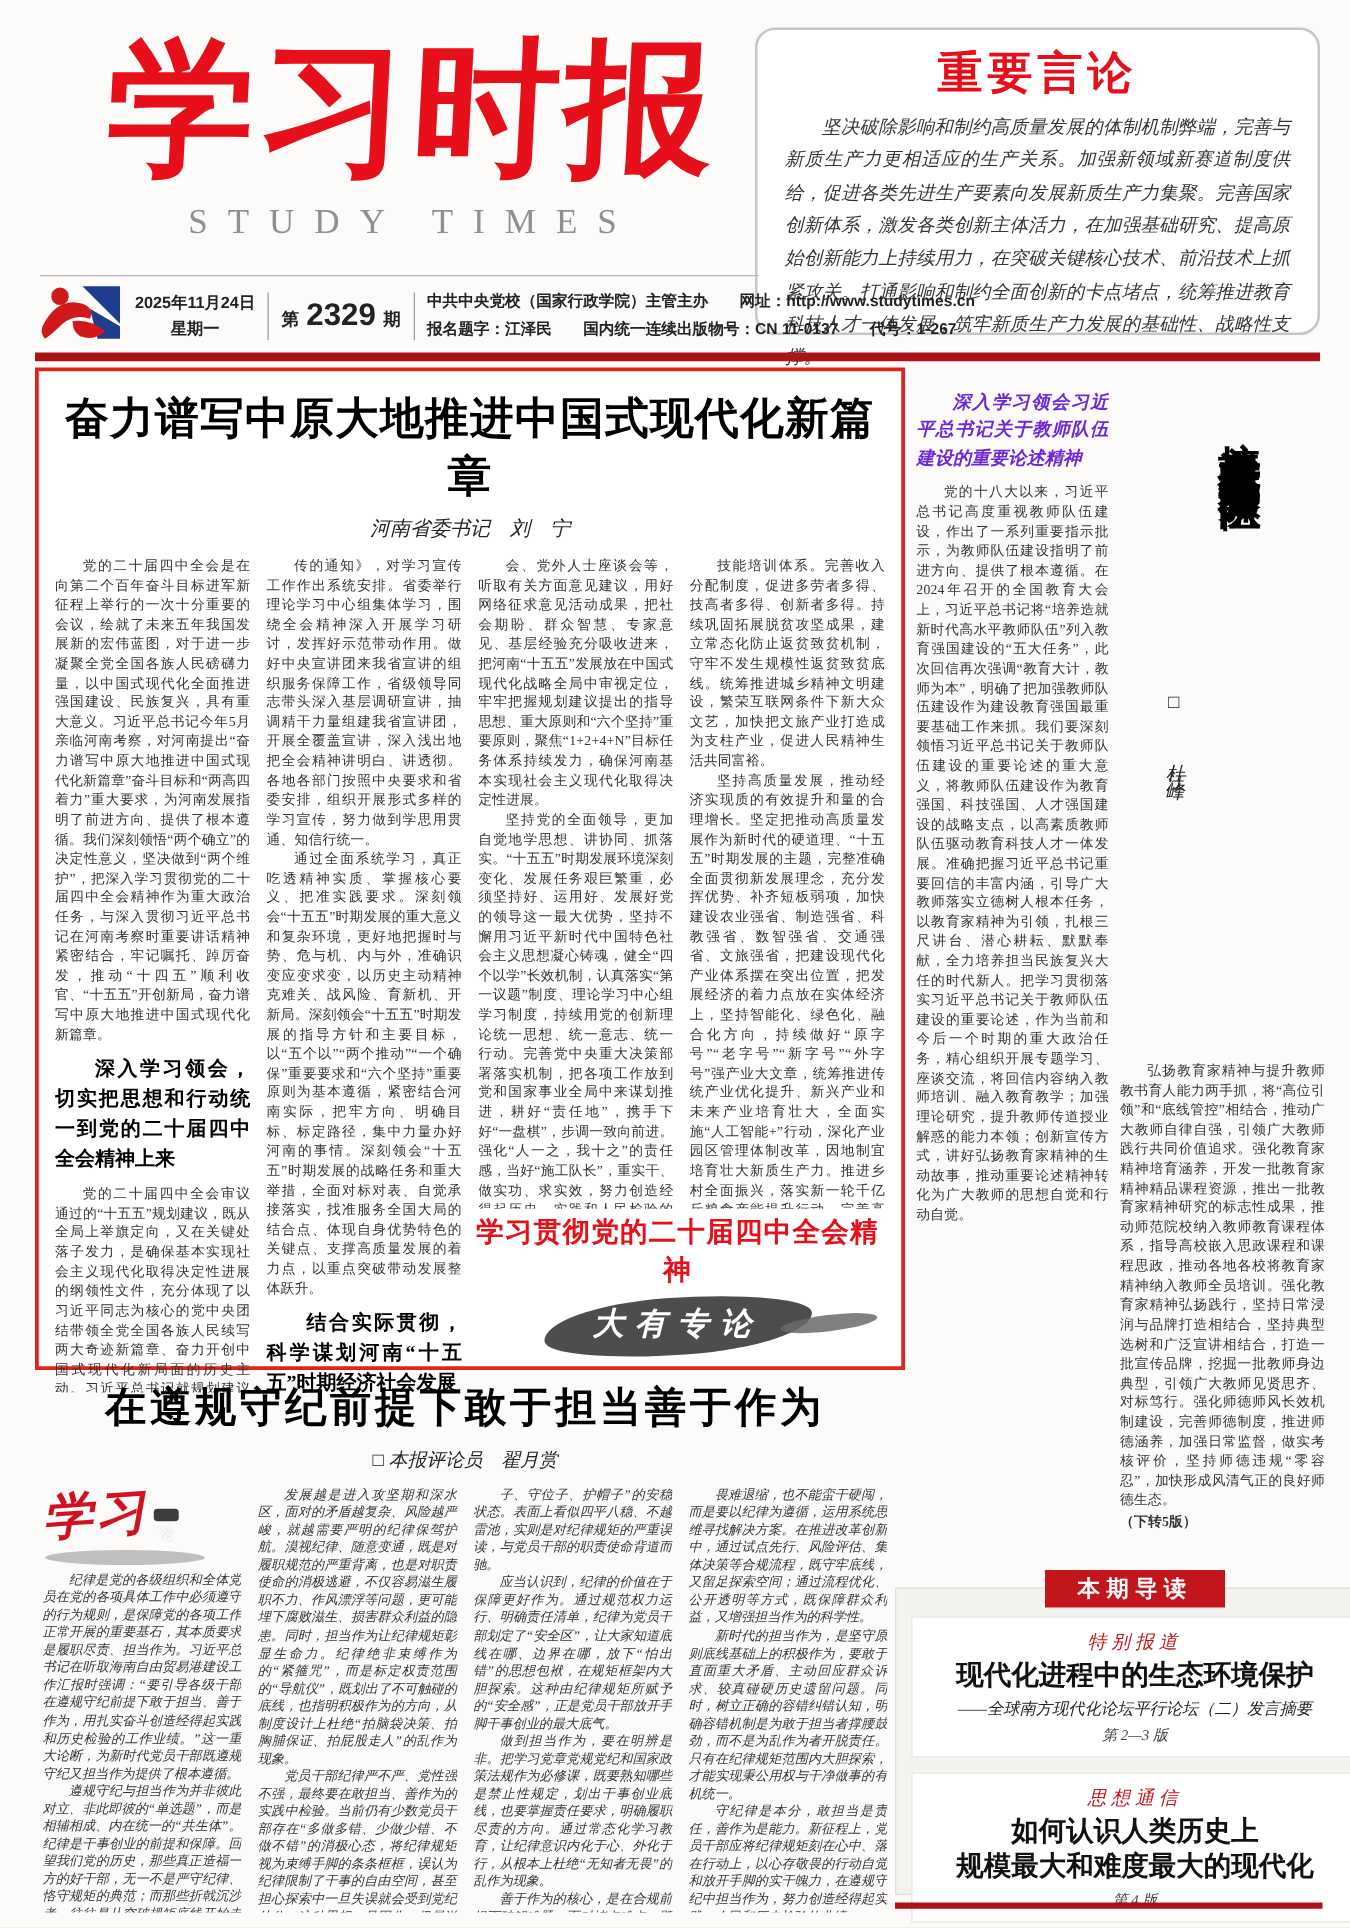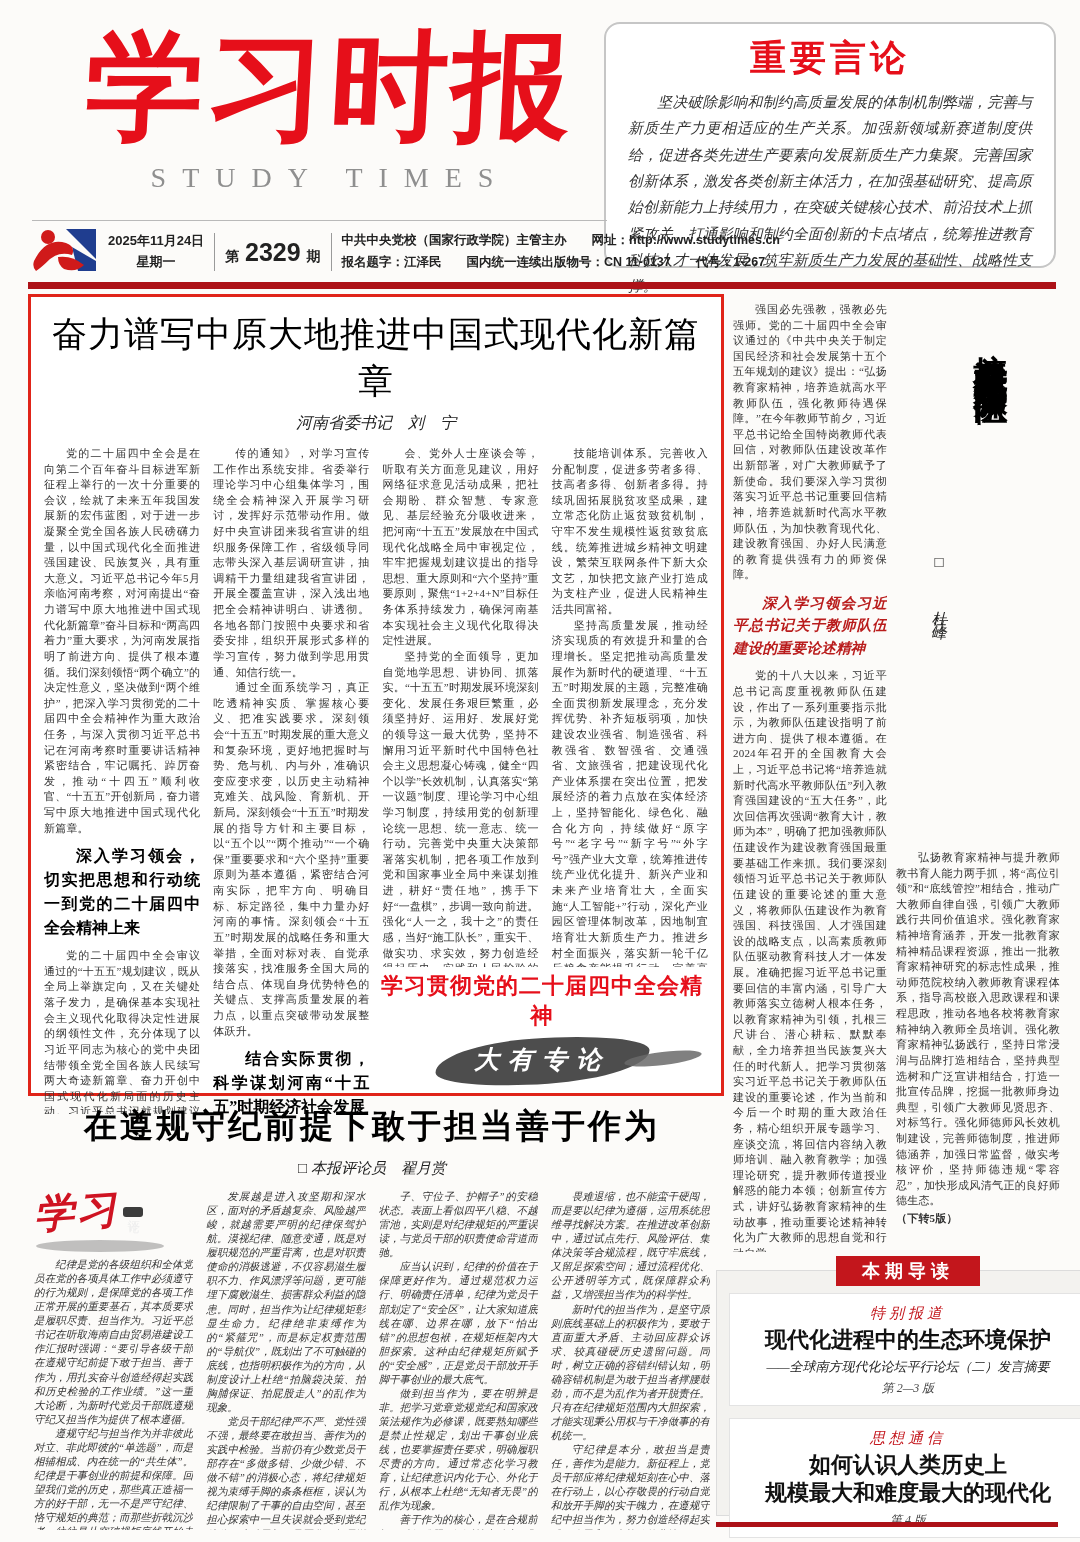--- a/index.html
+++ b/index.html
@@ -52,21 +52,21 @@
     font-size:14.8px; line-height:1.78; text-align:justify; text-indent:2em;
     color:#333; font-style:italic;
   }
 
   
   .main-box{
     position:absolute; left:28px; top:294px; width:696px; height:802px;
     border:3px solid #e02419; background:#fff; padding:4px 13px;
   }
   .main-headline{
-    text-align:center; font-size:35px; font-weight:400; letter-spacing:1px;
+    text-align:center; font-size:35px; font-weight:700; letter-spacing:1px;
     color:#000; margin:10px 4px 4px;
   }
   .main-byline{text-align:center; font-size:16px; font-style:italic; margin:8px 0 12px; color:#222;}
   .main-cols{display:flex; gap:13px; height:672px; overflow:hidden; align-items:flex-start;}
   .mcol{
     flex:1 1 0; font-size:11px; line-height:1.42; text-align:justify;
     color:#333; overflow:hidden; height:668px; letter-spacing:.2px;
   }
   .mcol.short{height:588px;}
   .mcol p{text-indent:2em; margin:0;}
@@ -97,21 +97,21 @@
 
   
   .teacher{position:absolute; left:733px; top:302px; width:327px; height:952px;}
   .t-colA{
     position:absolute; left:0; top:0; width:154px; height:950px; overflow:hidden;
     font-size:11px; line-height:1.42; text-align:justify; color:#333; letter-spacing:.2px;
   }
   .t-colA p, .t-colB p{text-indent:2em; margin:0;}
   .t-sub{
     font-style:italic; font-weight:800; font-size:14.5px; line-height:1.55;
-    margin:9px 0; text-indent:2em; color:#b91c1c; text-align:justify;
+    margin:9px 0; text-indent:2em; color:#6d28d9; text-align:justify;
   }
   .t-headline{
     position:absolute; left:232px; top:24px; height:528px; width:50px;
     writing-mode:vertical-rl; text-orientation:upright;
     font-size:34px; font-weight:900; letter-spacing:3px; color:#000; line-height:50px;
   }
   .t-author{
     position:absolute; left:196px; top:252px;
     writing-mode:vertical-rl; text-orientation:upright;
     font-size:15px; letter-spacing:7px; font-style:italic; color:#222;
@@ -246,21 +246,20 @@
       <div class="banner-stamp">
         <span class="stamp-blob"></span>
         <span class="stamp-tail"></span>
         <div class="stamp-text">大有专论</div>
       </div>
     </div>
   </div>
 
   <div class="teacher">
     <div class="t-colA">
-      <p>强国必先强教，强教必先强师。党的二十届四中全会审议通过的《中共中央关于制定国民经济和社会发展第十五个五年规划的建议》提出：“弘扬教育家精神，培养造就高水平教师队伍，强化教师待遇保障。”在今年教师节前夕，习近平总书记给全国特岗教师代表回信，对教师队伍建设改革作出新部署，对广大教师赋予了新使命。我们要深入学习贯彻落实习近平总书记重要回信精神，培养造就新时代高水平教师队伍，为加快教育现代化、建设教育强国、办好人民满意的教育提供强有力的师资保障。</p>
       <div class="t-sub">深入学习领会习近平总书记关于教师队伍建设的重要论述精神</div>
       <p>党的十八大以来，习近平总书记高度重视教师队伍建设，作出了一系列重要指示批示，为教师队伍建设指明了前进方向、提供了根本遵循。在2024年召开的全国教育大会上，习近平总书记将“培养造就新时代高水平教师队伍”列入教育强国建设的“五大任务”，此次回信再次强调“教育大计，教师为本”，明确了把加强教师队伍建设作为建设教育强国最重要基础工作来抓。我们要深刻领悟习近平总书记关于教师队伍建设的重要论述的重大意义，将教师队伍建设作为教育强国、科技强国、人才强国建设的战略支点，以高素质教师队伍驱动教育科技人才一体发展。准确把握习近平总书记重要回信的丰富内涵，引导广大教师落实立德树人根本任务，以教育家精神为引领，扎根三尺讲台、潜心耕耘、默默奉献，全力培养担当民族复兴大任的时代新人。把学习贯彻落实习近平总书记关于教师队伍建设的重要论述，作为当前和今后一个时期的重大政治任务，精心组织开展专题学习、座谈交流，将回信内容纳入教师培训、融入教育教学；加强理论研究，提升教师传道授业解惑的能力本领；创新宣传方式，讲好弘扬教育家精神的生动故事，推动重要论述精神转化为广大教师的思想自觉和行动自觉。</p>
 
     </div>
     <div class="t-headline">培养造就新时代高水平教师队伍</div>
     <div class="t-author">□　杜江峰</div>
     <div class="t-colB">
       <p>弘扬教育家精神与提升教师教书育人能力两手抓，将“高位引领”和“底线管控”相结合，推动广大教师自律自强，引领广大教师践行共同价值追求。强化教育家精神培育涵养，开发一批教育家精神精品课程资源，推出一批教育家精神研究的标志性成果，推动师范院校纳入教师教育课程体系，指导高校嵌入思政课程和课程思政，推动各地各校将教育家精神纳入教师全员培训。强化教育家精神弘扬践行，坚持日常浸润与品牌打造相结合，坚持典型选树和广泛宣讲相结合，打造一批宣传品牌，挖掘一批教师身边典型，引领广大教师见贤思齐、对标笃行。强化师德师风长效机制建设，完善师德制度，推进师德涵养，加强日常监督，做实考核评价，坚持师德违规“零容忍”，加快形成风清气正的良好师德生态。</p>
       <div class="t-continued">（下转5版）</div>
     </div>

